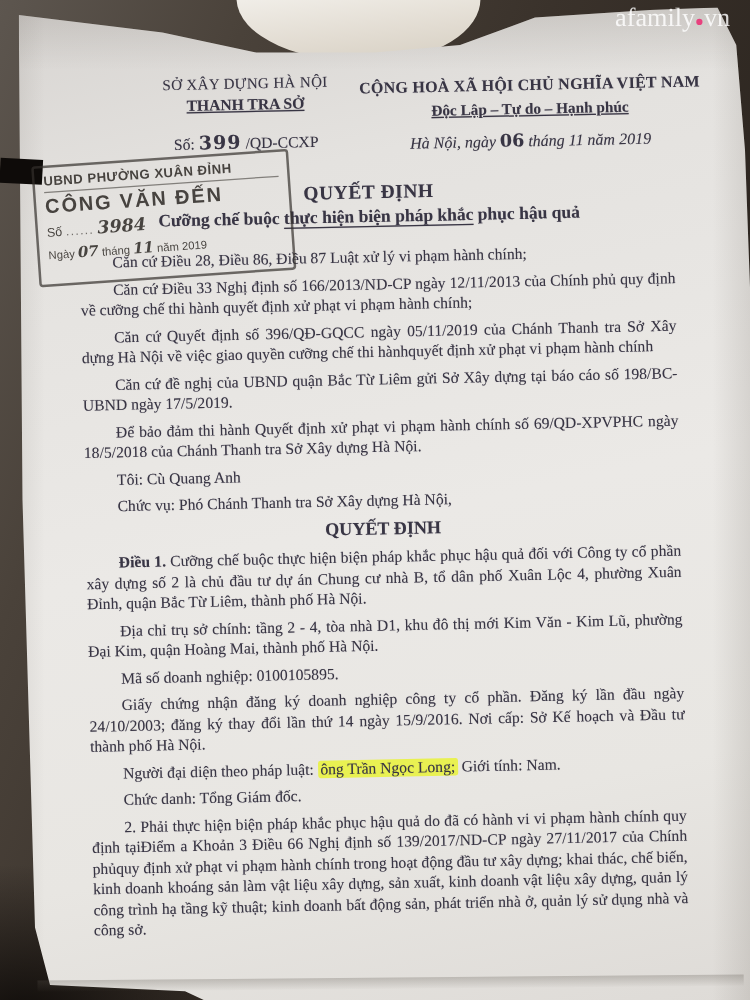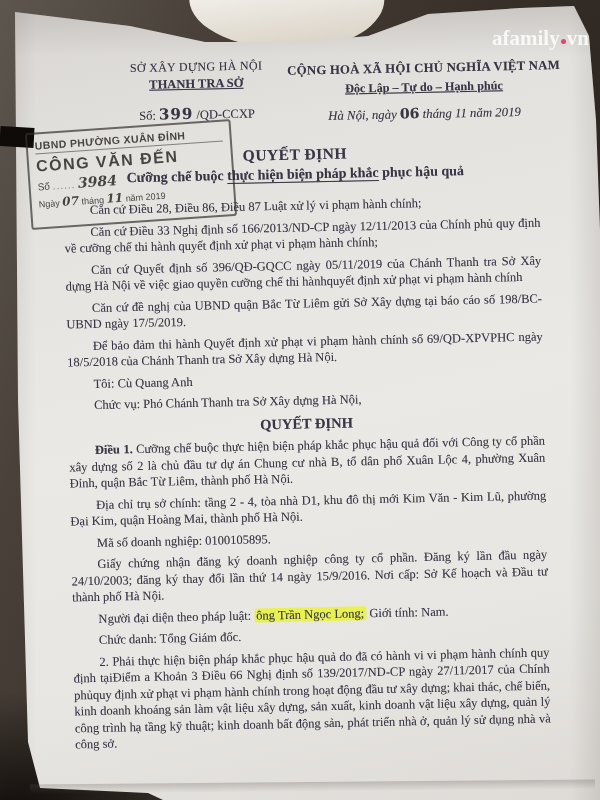--- a/index.html
+++ b/index.html
@@ -73,22 +73,22 @@
     padding:5px 7px;box-sizing:border-box;opacity:0.93;
   }
   .stamp .s1{font-size:10.5px;font-weight:bold;letter-spacing:0.4px;border-bottom:1px solid rgba(52,48,44,0.6);padding-bottom:2px;}
   .stamp .s2{font-size:16px;font-weight:bold;letter-spacing:1.5px;margin-top:3px;}
   .stamp .s3{font-size:10px;margin-top:2px;}
   .stamp .s3 .hand{font-size:14px;}
   .stamp .s4{font-size:9px;margin-top:3px;}
   .stamp .s4 .hand{font-size:12px;}
   .dots{letter-spacing:1px;color:rgba(52,48,44,0.7);}
   .watermark{
-    position:absolute;left:492px;top:26px;z-index:12;
-    font-family:"Liberation Serif",serif;font-weight:bold;font-size:21px;
+    position:absolute;left:492px;top:2px;z-index:12;
+    font-family:"Liberation Serif",serif;font-weight:normal;font-size:21px;
     color:rgba(255,255,255,0.82);white-space:nowrap;
   }
   .wm-dot{display:inline-block;width:5px;height:5px;border-radius:50%;background:#e8417e;margin:0 1px 1px 1px;}
 </style>
 </head>
 <body>
 
 <div class="photo">
   <div class="bg-corner"></div>
   <div class="tissue"></div>

